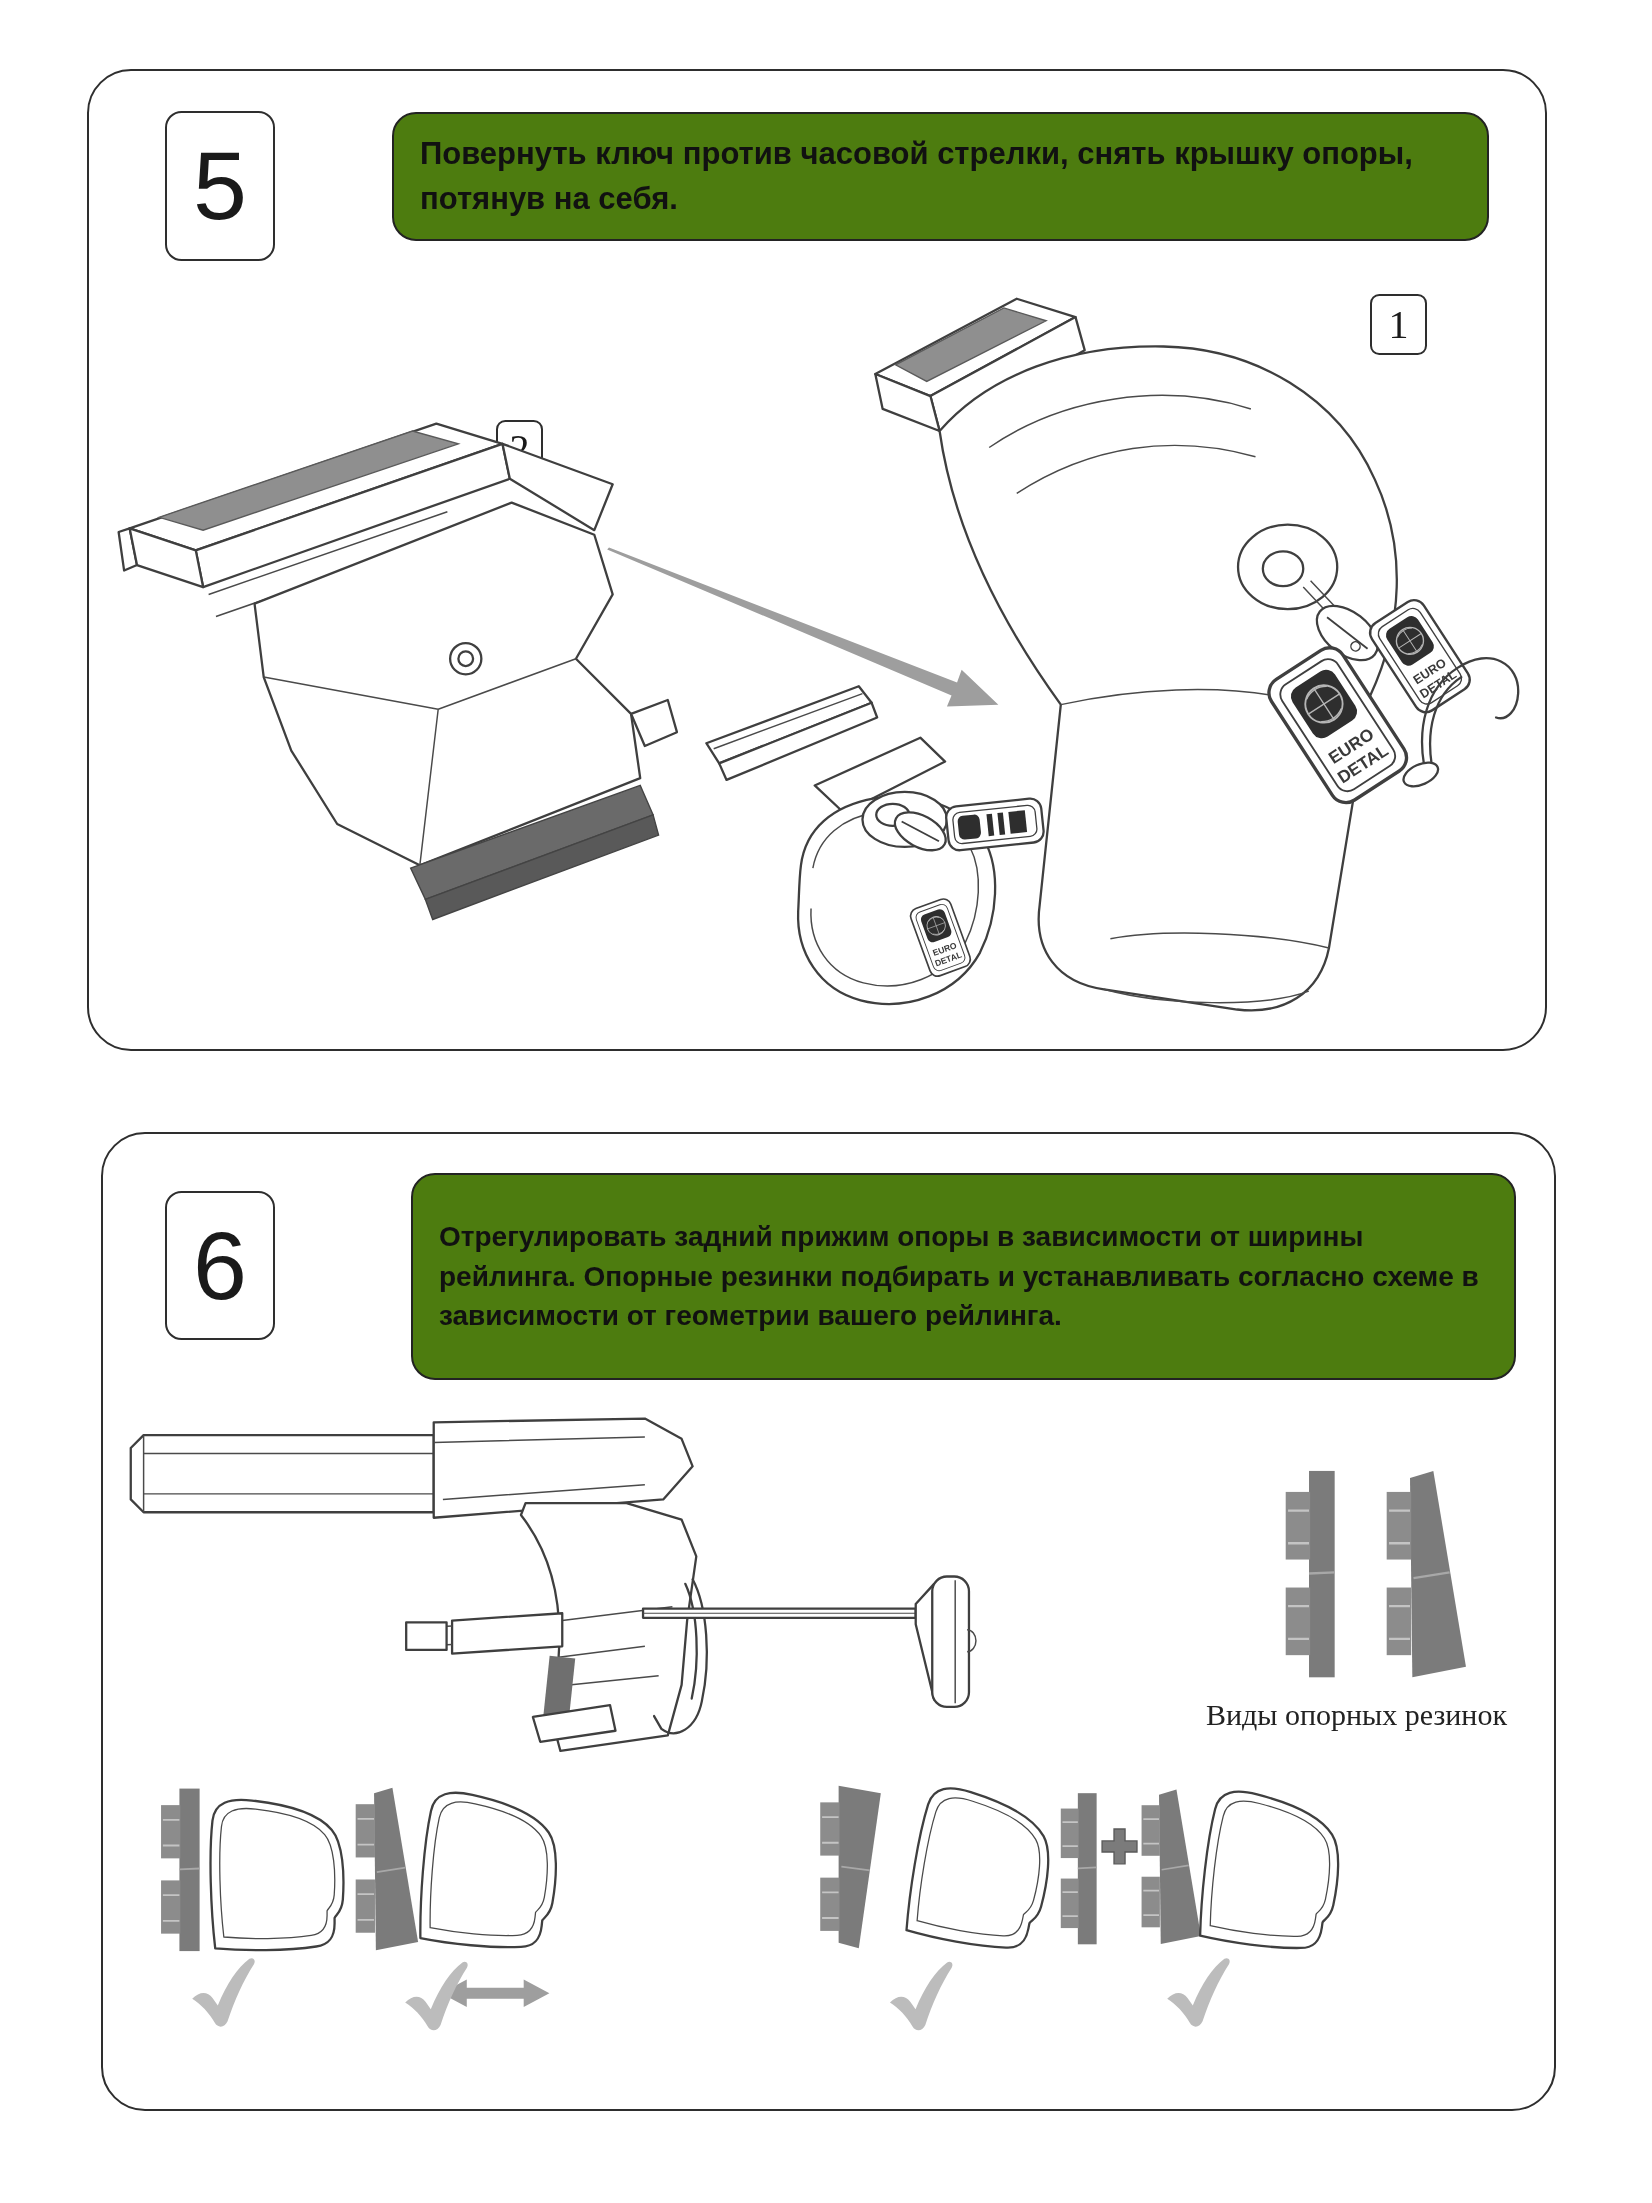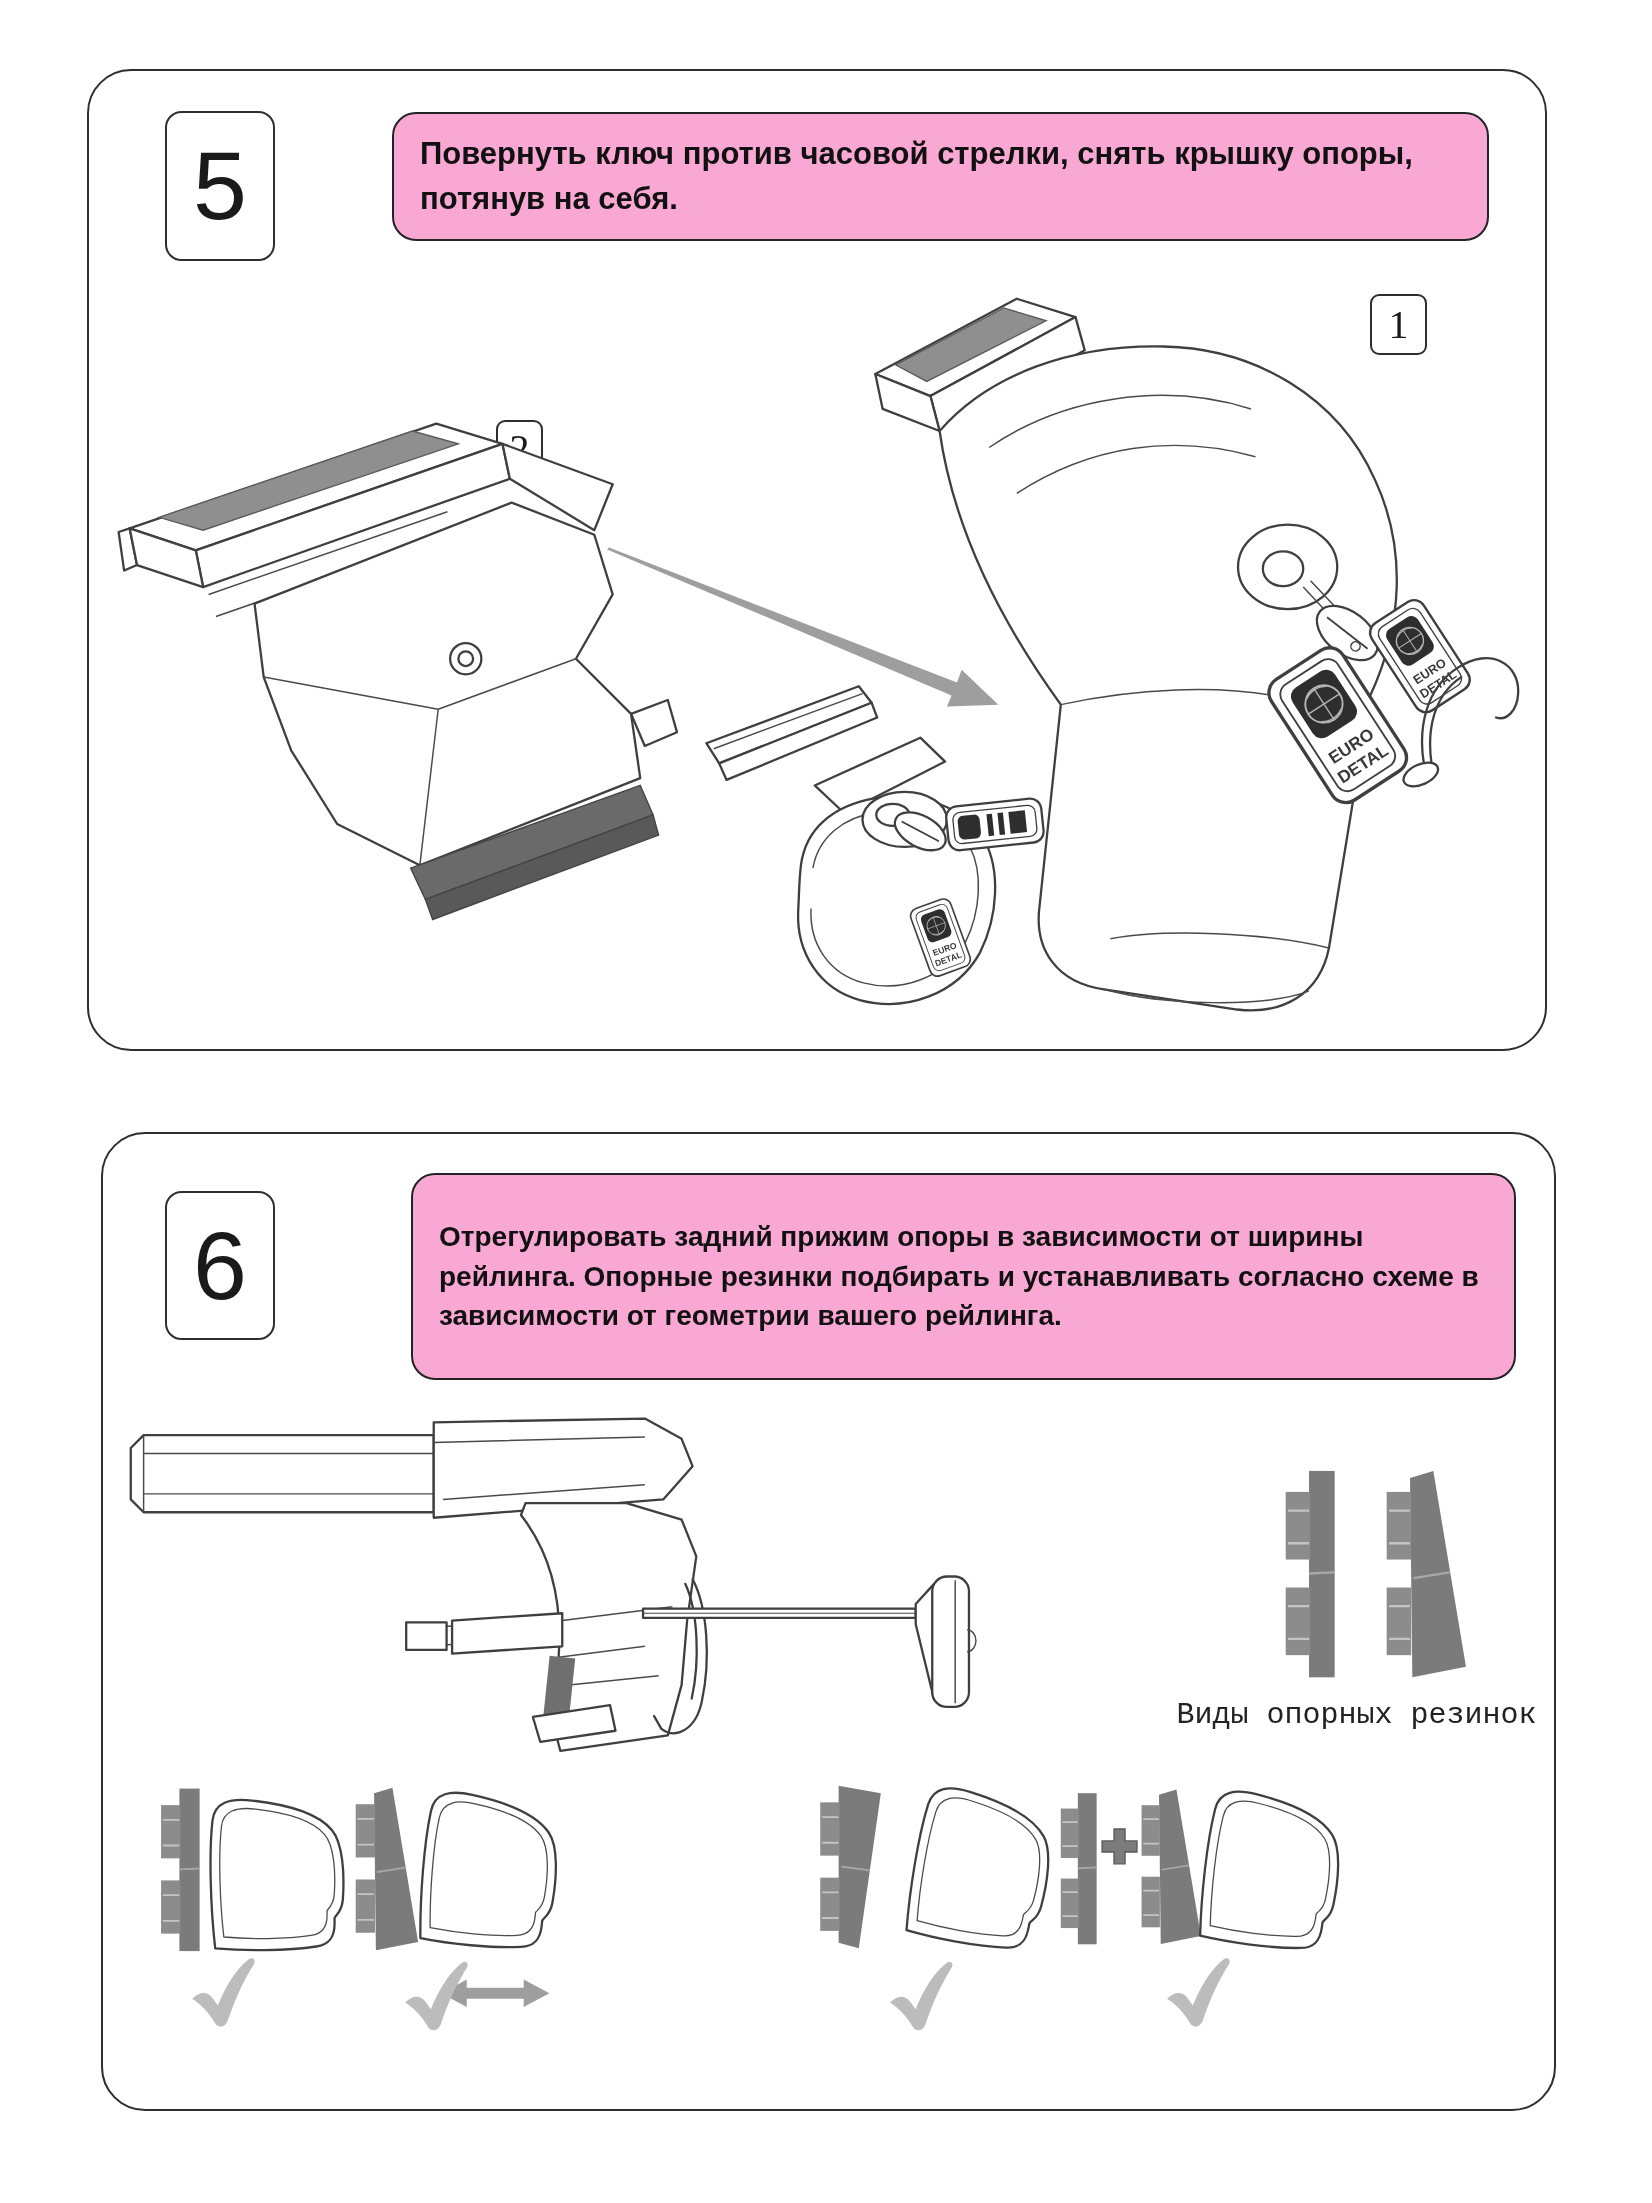--- a/index.html
+++ b/index.html
@@ -4,21 +4,21 @@
 <style>
   html,body{margin:0;padding:0;background:#ffffff;}
   #page{position:relative;width:1653px;height:2204px;background:#ffffff;overflow:hidden;
         font-family:"Liberation Sans",sans-serif;color:#141414;}
   .panel{position:absolute;border:2.8px solid #2e2e2e;border-radius:44px;background:#ffffff;}
   #panel5{left:87px;top:69px;width:1456px;height:978px;}
   #panel6{left:101px;top:1132px;width:1451px;height:975px;}
   .badge-num{position:absolute;border:2.8px solid #2e2e2e;border-radius:16.5px;background:#fff;
              display:flex;align-items:center;justify-content:center;
              font-family:"Liberation Sans",sans-serif;font-size:97px;color:#1a1a1a;}
-  .instr{position:absolute;border:2.8px solid #232323;border-radius:24px;background:#f9a8d4;
+  .instr{position:absolute;border:2.8px solid #232323;border-radius:24px;background:#4d7c0f;
          font-weight:bold;font-size:31px;line-height:1.45;color:#111;
          padding:14.7px 26px;box-sizing:border-box;display:flex;align-items:center;}
   .fig-label{position:absolute;border:2.3px solid #2e2e2e;border-radius:9.2px;background:#fff;
              display:flex;align-items:center;justify-content:center;
              font-family:"Liberation Serif",serif;font-size:40px;color:#1a1a1a;}
   .caption-serif{position:absolute;font-family:"Liberation Serif",serif;font-size:30px;
                  color:#222;text-align:center;}
   svg{position:absolute;left:0;top:0;}
   .ln{fill:#ffffff;stroke:#3f3f3f;stroke-width:2.5;stroke-linejoin:round;}
   .ln-thin{fill:none;stroke:#4a4a4a;stroke-width:1.6;}
@@ -134,21 +134,21 @@
   <div class="panel" id="panel6">
 
     <div class="badge-num" style="left:62px;top:57px;width:106px;height:145px;">
       <span>6</span>
     </div>
 
     <div class="instr" style="left:308px;top:39px;width:1105px;height:207px;font-size:28px;line-height:1.42;">
       <span>Отрегулировать задний прижим опоры в зависимости от ширины рейлинга. Опорные резинки подбирать и устанавливать согласно схеме в зависимости от геометрии вашего рейлинга.</span>
     </div>
 
-    <div class="caption-serif" style="left:1056px;top:564px;width:395px;font-family:Liberation Mono, monospace;">
+    <div class="caption-serif" style="left:1056px;top:564px;width:395px;">
       <span>Виды опорных резинок</span>
     </div>
 
     <svg width="1451" height="975" viewBox="0 0 1580 1062">
       <defs>
         <g id="rail">
           <path class="ln" d="M12,173 C7,130 5,70 9,34 C11,14 28,9 52,12 C88,16 122,24 139,44 C151,58 153,92 151,120 C150,133 144,136 142,140 L142,146 C142,160 137,169 122,171 C90,176 45,176 12,173 Z"></path>
           <path class="ln-thin" d="M12,173 C7,130 5,70 9,34 C11,14 28,9 52,12 C88,16 122,24 139,44 C151,58 153,92 151,120 C150,133 144,136 142,140 L142,146 C142,160 137,169 122,171 C90,176 45,176 12,173 Z" transform="translate(11,11) scale(0.865)"></path>
         </g>
         <g id="padflat">

